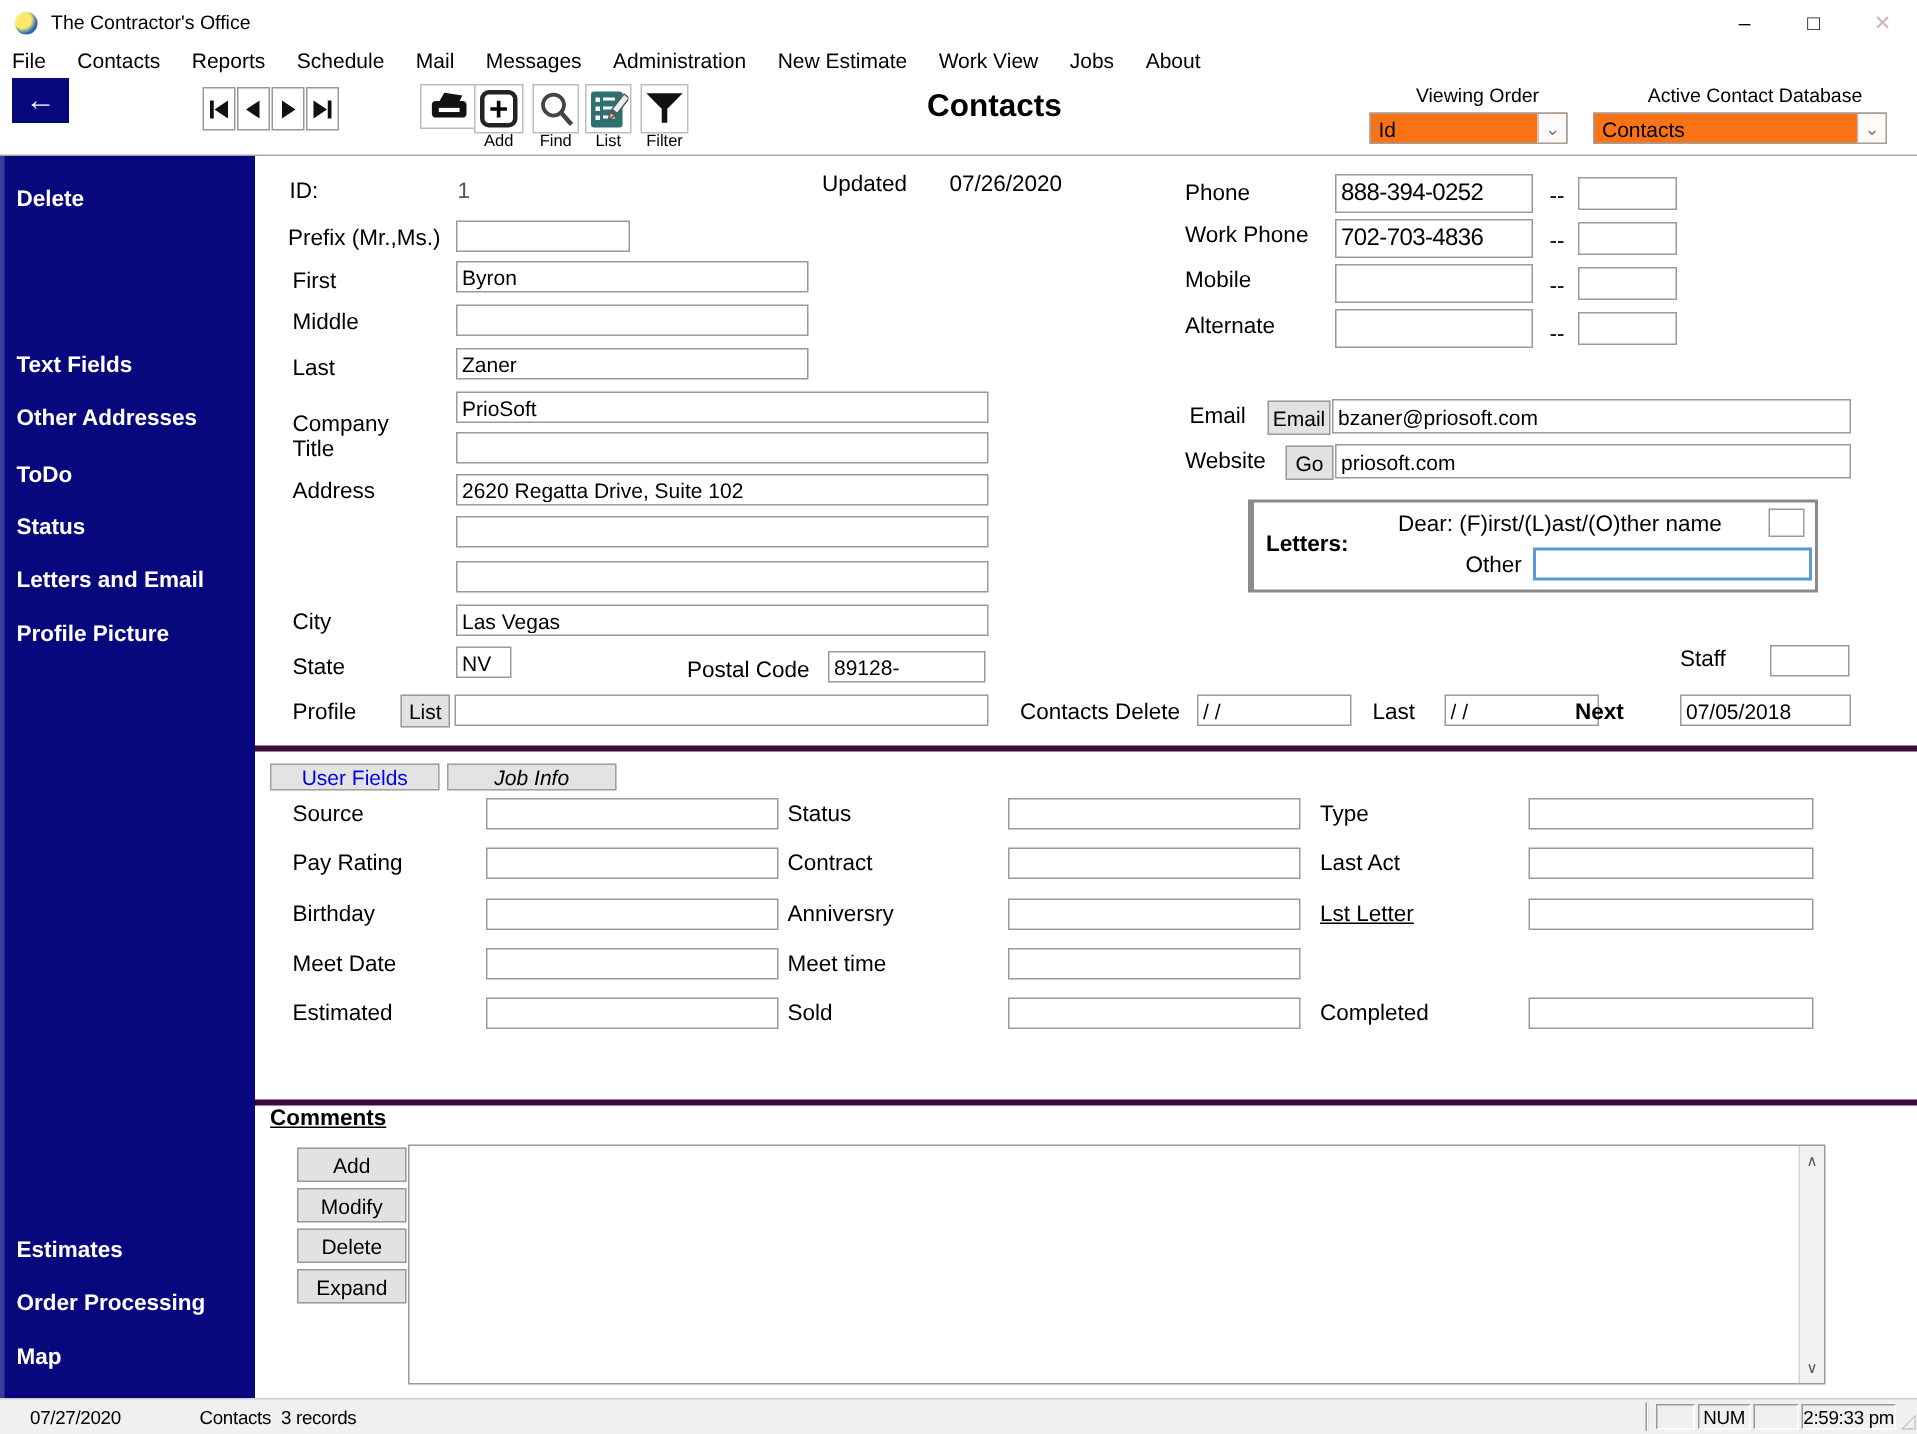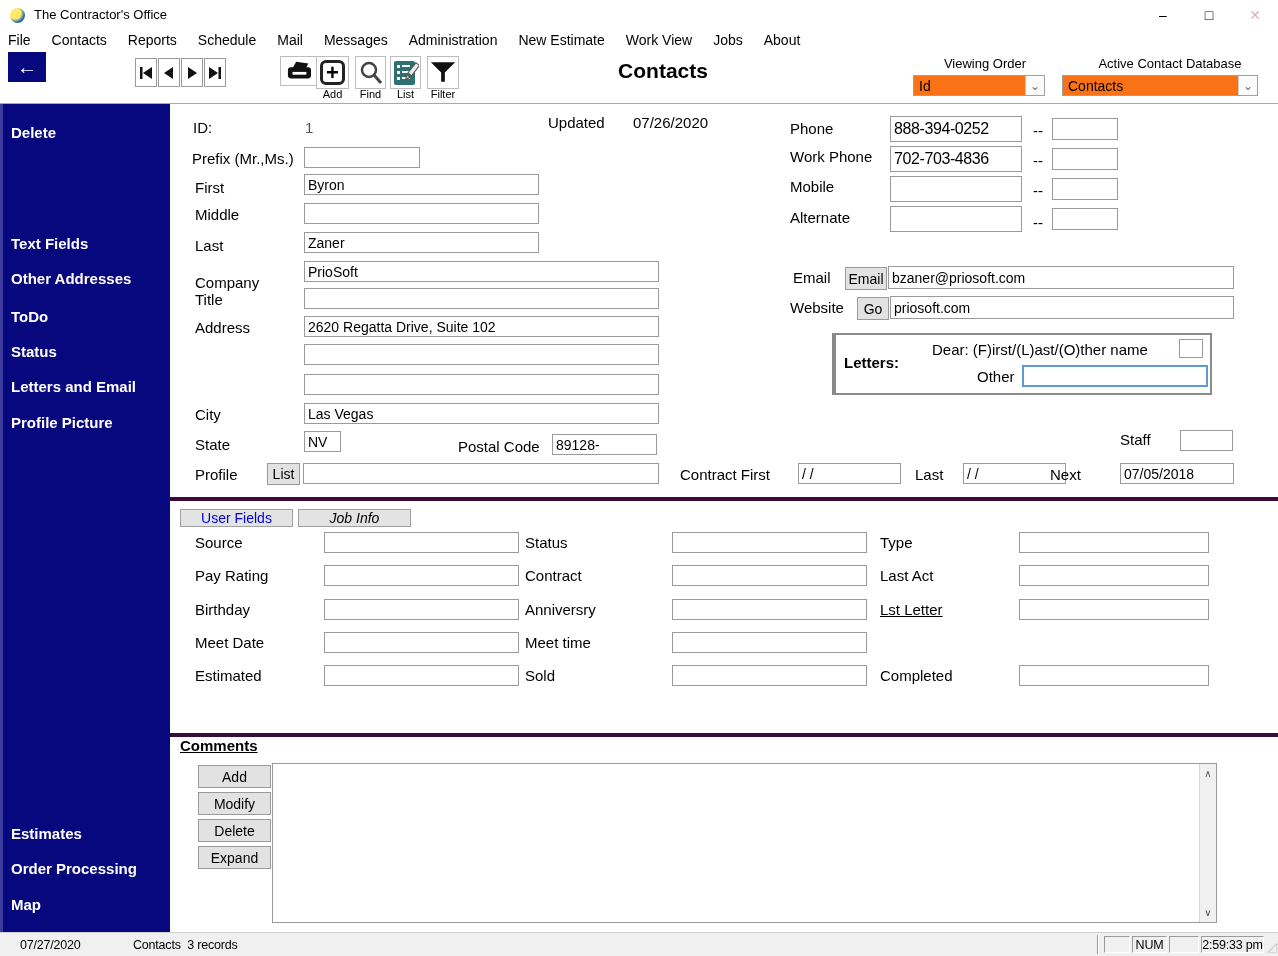--- a/index.html
+++ b/index.html
@@ -252,25 +252,25 @@
     <span class="lbl" style="left:8px;top:19px;font-weight:bold;">Letters:</span>
     <span class="lbl" style="left:96px;top:6px;">Dear: (F)irst/(L)ast/(O)ther name</span>
     <input class="fld" style="left: 343px; top: 4px; width: 24px; height: 19px;" value="">
     <span class="lbl" style="left:141px;top:33px;">Other</span>
     <input class="fld" style="left: 186px; top: 30px; width: 186px; height: 22px; border: 2px solid rgb(91, 155, 213);" value="">
   </div>
 
   <span class="lbl" style="left:1120px;top:431px;">Staff</span>
   <input class="fld" style="left: 1180px; top: 430px; width: 53px; height: 21px;" value="">
 
-  <span class="lbl" style="left:680px;top:466px;">Contract First</span>
+  <span class="lbl" style="left:680px;top:466px;">Contacts Delete</span>
   <input class="fld" style="left: 798px; top: 463px; width: 103px; height: 21px;" value="/ /">
   <span class="lbl" style="left:915px;top:466px;">Last</span>
   <input class="fld" style="left: 963px; top: 463px; width: 103px; height: 21px;" value="/ /">
-  <span class="lbl" style="left:1050px;top:466px;">Next</span>
+  <span class="lbl" style="left:1050px;top:466px;font-weight:bold;">Next</span>
   <input class="fld" style="left: 1120px; top: 463px; width: 114px; height: 21px;" value="07/05/2018">
 
   <div class="divider" style="top:497px;"></div>
 
   <button class="tabbtn" style="left:180px;color:#0000E0;">User Fields</button>
   <button class="tabbtn" style="left:298px;font-style:italic;">Job Info</button>
 
   <span class="lbl" style="left:195px;top:534px;">Source</span>
   <input class="fld" style="left: 324px; top: 532px; width: 195px; height: 21px;" value="">
   <span class="lbl" style="left:525px;top:534px;">Status</span>

